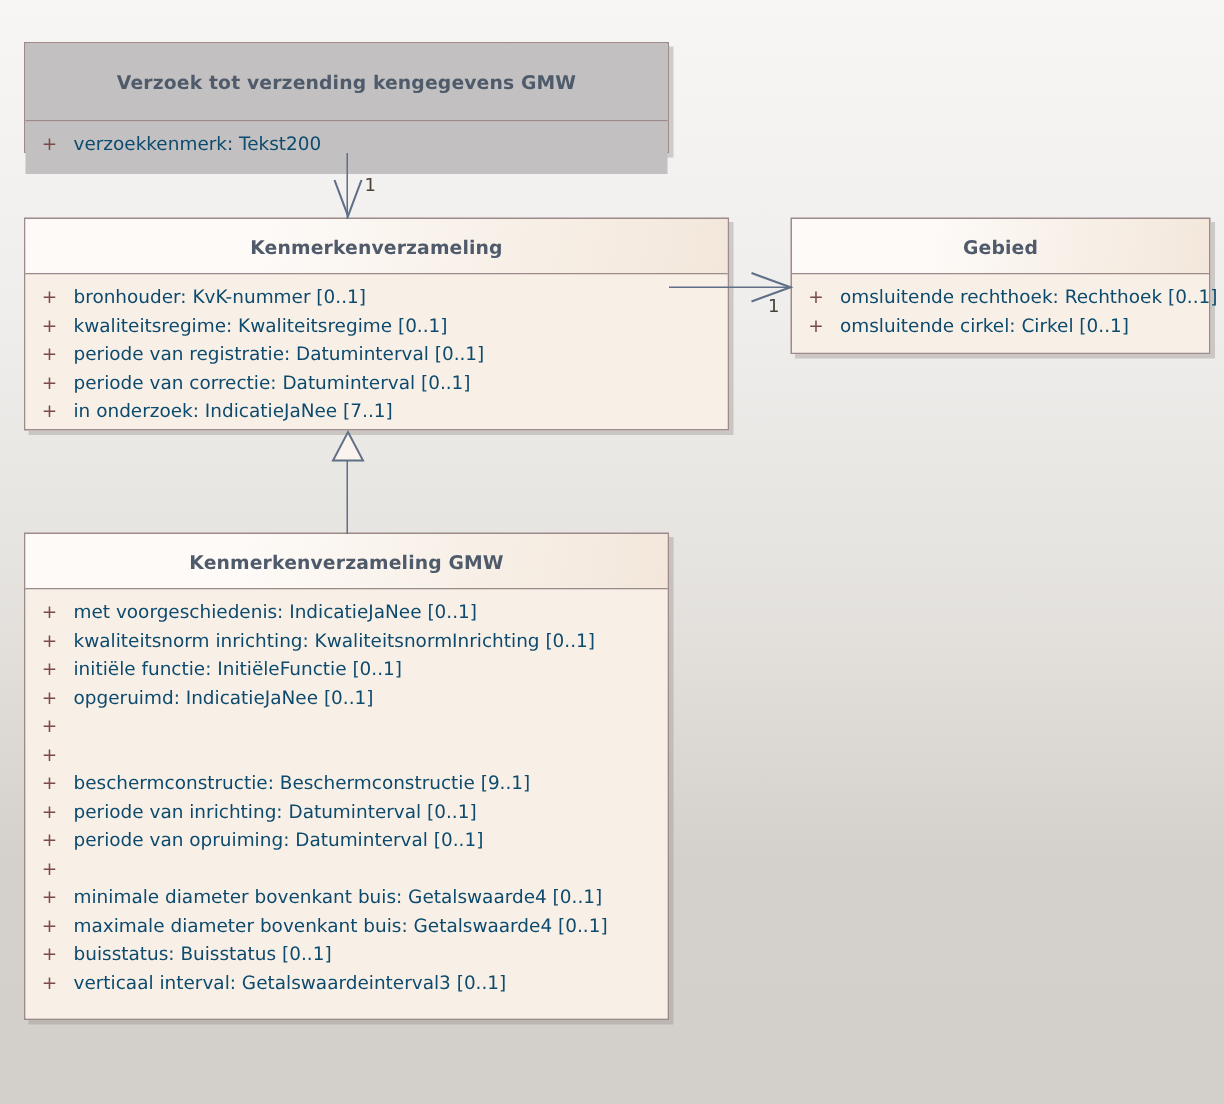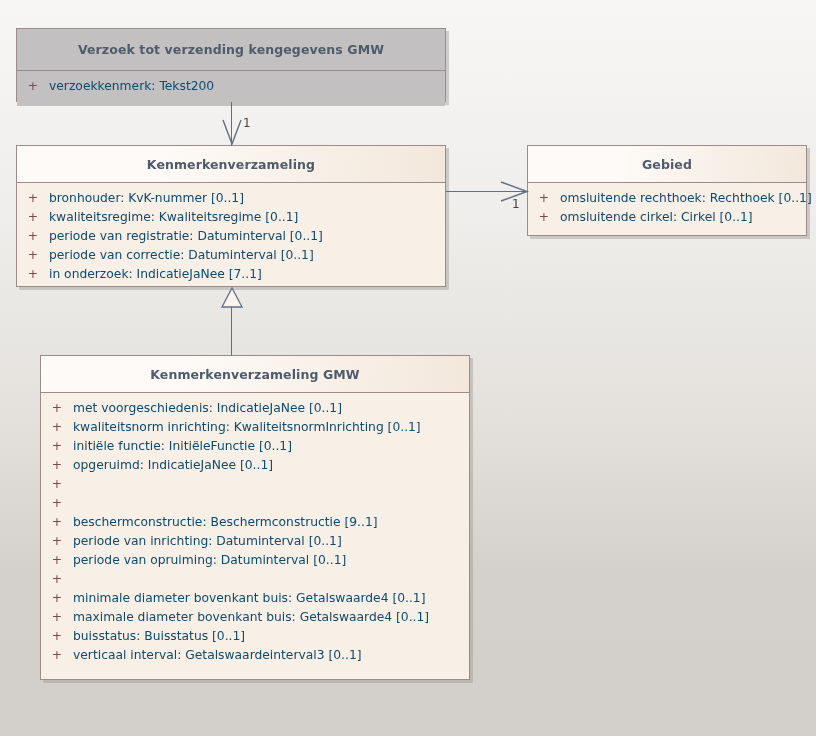--- a/index.html
+++ b/index.html
@@ -98,30 +98,30 @@
     position: absolute;
     overflow: visible;
   }
 </style>
 </head>
 <body>
 
 <div id="canvas">
 
   <div class="uml-class style-gray" style="left:16px; top:28px; width:430px; height:74px;">
-    <div class="title-bar" style="height:42px;">Verzoek tot verzending kengegevens GMW</div>
+    <div class="title-bar" style="height:52px;">Verzoek tot verzending kengegevens GMW</div>
     <div class="attr-list" style="height:35px;">
       <div class="attr">
         <span class="vis">+</span>
         <span class="attr-text">verzoekkenmerk: Tekst200</span>
       </div>
     </div>
   </div>
 
-  <div class="uml-class style-peach" style="left:16px; top:145px; width:430px; height:142px;">
+  <div class="uml-class style-peach" style="left:16px; top:145px; width:470px; height:142px;">
     <div class="title-bar" style="height:37px;">Kenmerkenverzameling</div>
     <div class="attr-list" style="height:103px;">
       <div class="attr">
         <span class="vis">+</span>
         <span class="attr-text">bronhouder: KvK-nummer [0..1]</span>
       </div>
       <div class="attr">
         <span class="vis">+</span>
         <span class="attr-text">kwaliteitsregime: Kwaliteitsregime [0..1]</span>
       </div>
@@ -147,21 +147,21 @@
         <span class="vis">+</span>
         <span class="attr-text">omsluitende rechthoek: Rechthoek [0..1]</span>
       </div>
       <div class="attr">
         <span class="vis">+</span>
         <span class="attr-text">omsluitende cirkel: Cirkel [0..1]</span>
       </div>
     </div>
   </div>
 
-  <div class="uml-class style-peach" style="left:16px; top:355px; width:430px; height:325px;margin-left:24px;">
+  <div class="uml-class style-peach" style="left:16px; top:355px; width:430px; height:325px;">
     <div class="title-bar" style="height:37px;">Kenmerkenverzameling GMW</div>
     <div class="attr-list" style="height:286px;">
       <div class="attr">
         <span class="vis">+</span>
         <span class="attr-text">met voorgeschiedenis: IndicatieJaNee [0..1]</span>
       </div>
       <div class="attr">
         <span class="vis">+</span>
         <span class="attr-text">kwaliteitsnorm inrichting: KwaliteitsnormInrichting [0..1]</span>
       </div>

